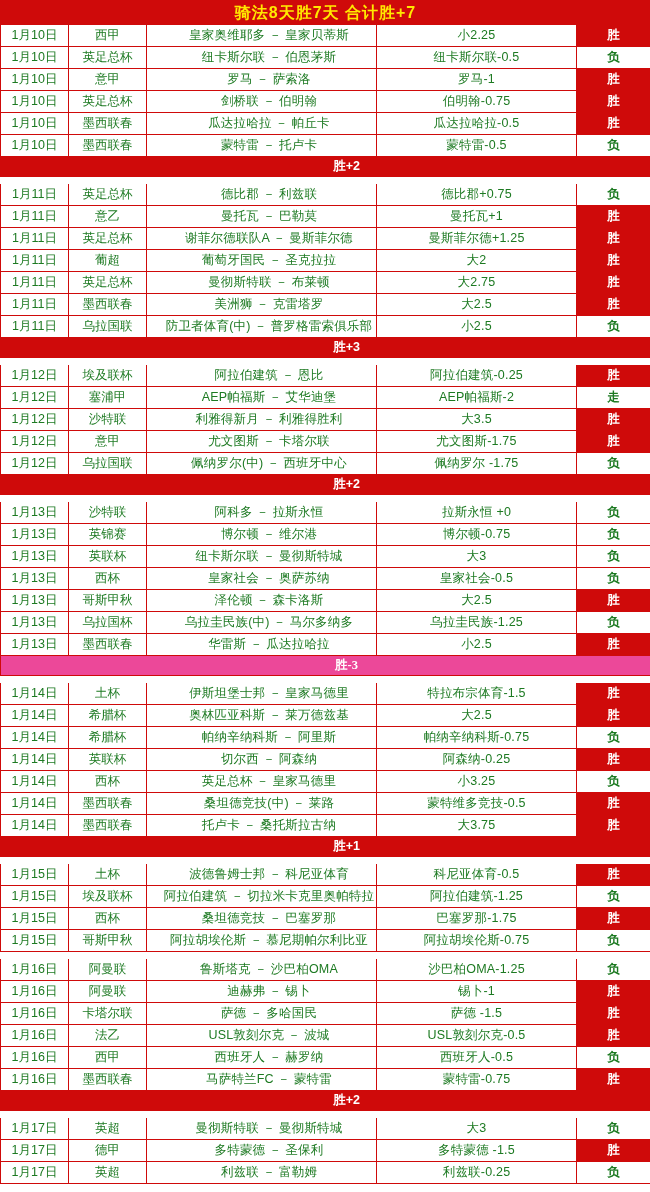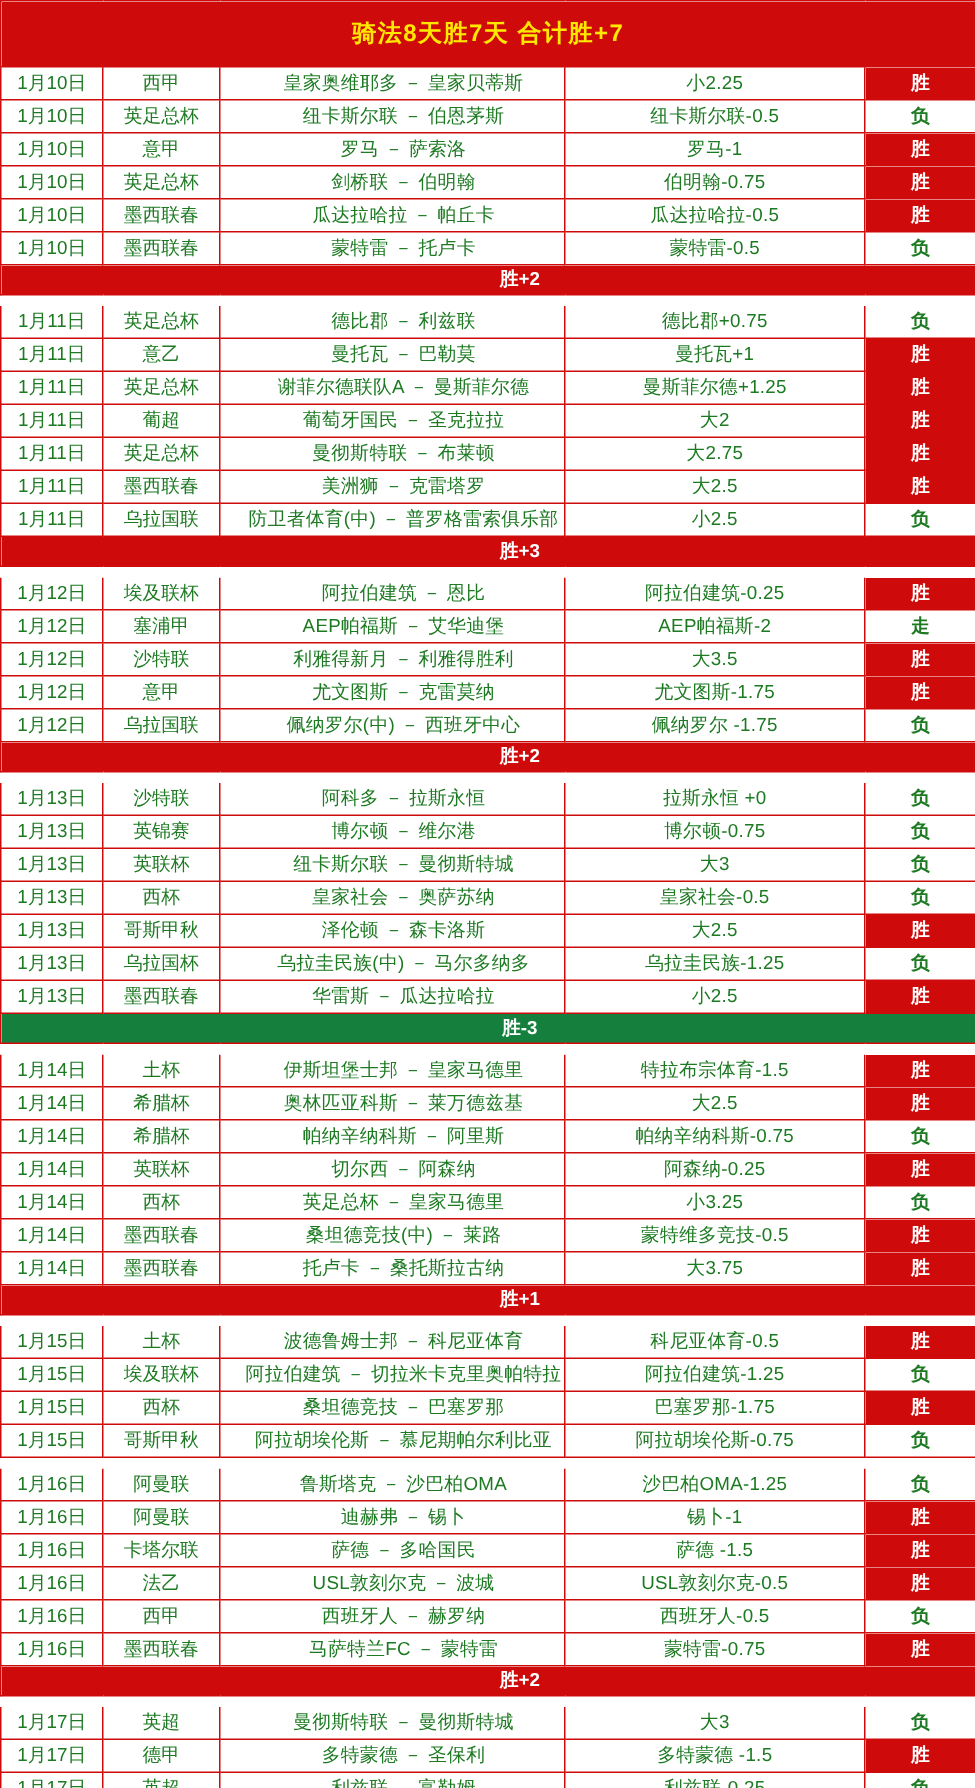--- a/index.html
+++ b/index.html
@@ -60,39 +60,40 @@
   tr.banner td {
     background: #cf0a0a;
     color: #ffffff;
     font-weight: bold;
     height: 20px;
     font-size: 12.5px;
     border: 1px solid #cf0a0a;
     padding-left: 43px;
   }
   tr.banner.grey td {
-    background: #15803d;
+    background: #ec4899;
     color: #ffffff;
+    font-family: Liberation Serif, serif;
   }
   tr.spacer td {
     height: 7px;
     background: #ffffff;
     border-left: 1px solid #ffffff;
     border-right: 1px solid #ffffff;
     border-top: 1px solid #ffffff;
     border-bottom: 1px solid #ffffff;
   }
 
   
   tr.title td {
     background: #cf0a0a;
     color: #ffe800;
     font-weight: bold;
     font-size: 16px;
-    height: 44px;
+    height: 24px;
     letter-spacing: 1px;
     border: 1px solid #cf0a0a;
   }
 </style>
 </head>
 <body>
 
 <div id="sheet">
   <table>
     <colgroup>
@@ -226,21 +227,21 @@
         <tr class="row">
           <td class="date">1月12日</td>
           <td class="league">沙特联</td>
           <td class="match">利雅得新月 － 利雅得胜利</td>
           <td class="pick">大3.5</td>
           <td class="result win">胜</td>
         </tr>
         <tr class="row">
           <td class="date">1月12日</td>
           <td class="league">意甲</td>
-          <td class="match">尤文图斯 － 克雷莫纳</td>
+          <td class="match">尤文图斯 － 卡塔尔联</td>
           <td class="pick">尤文图斯-1.75</td>
           <td class="result win">胜</td>
         </tr>
         <tr class="row">
           <td class="date">1月12日</td>
           <td class="league">乌拉国联</td>
           <td class="match">佩纳罗尔(中) － 西班牙中心</td>
           <td class="pick">佩纳罗尔 -1.75</td>
           <td class="result lose">负</td>
         </tr>

